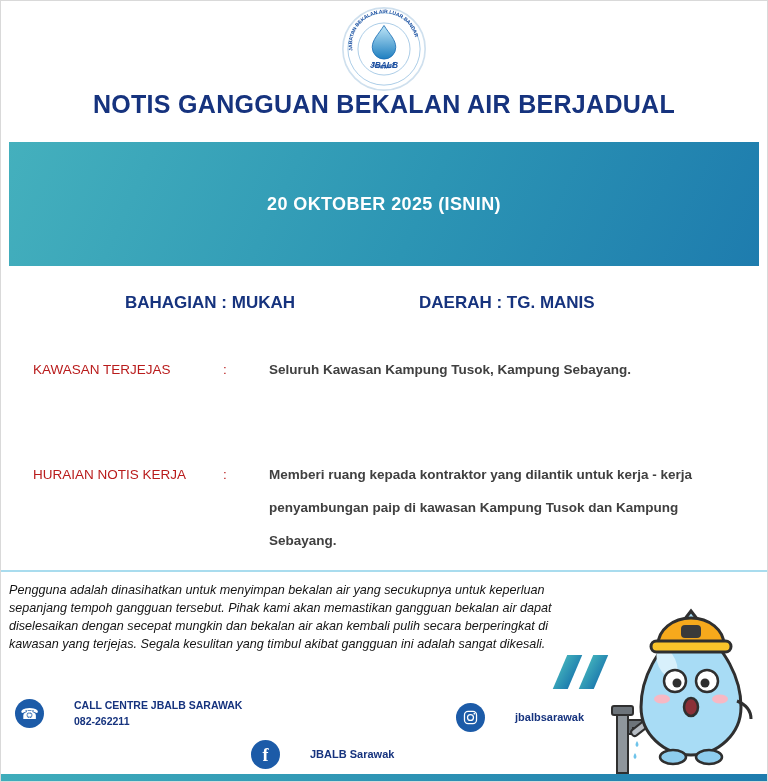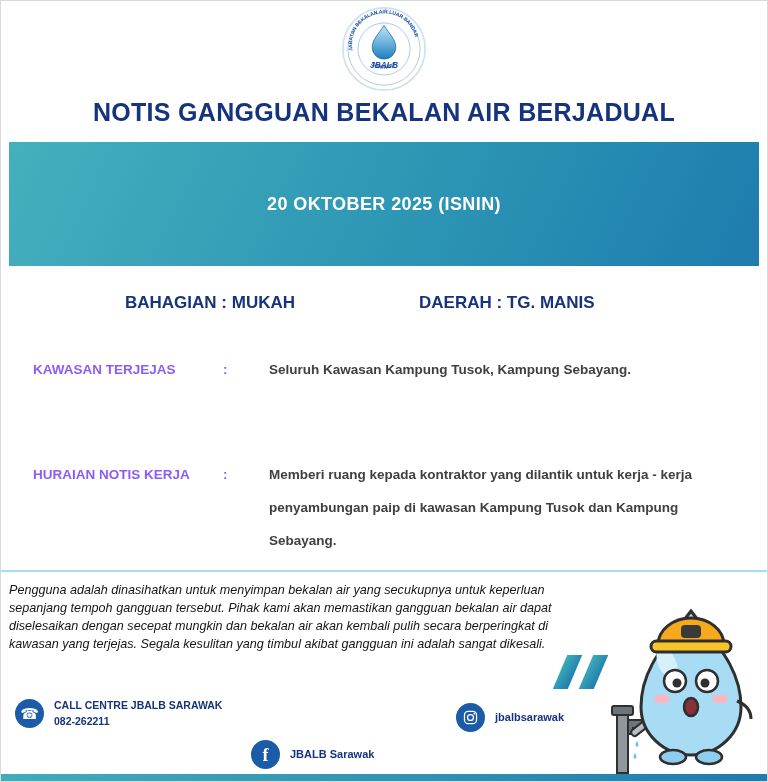--- a/index.html
+++ b/index.html
@@ -6,37 +6,37 @@
   html,body { background:#e9e9e9; }
   .page {
     position:relative; width:768px; height:782px; margin:0 auto;
     background:#ffffff; border:1px solid #d9d9d9; overflow:hidden;
     font-family:"Liberation Sans", sans-serif;
   }
   
   .logo { position:absolute; top:6px; left:50%; transform:translateX(-50%); width:84px; height:84px; }
   
   .title {
-    position:absolute; top:97px; left:0; right:0; text-align:center;
+    position:absolute; top:89px; left:0; right:0; text-align:center;
     color:#16337e; font-size:25px; font-weight:bold; letter-spacing:.3px;
   }
   
   .banner {
     position:absolute; top:141px; left:8px; right:8px; height:124px;
     background:linear-gradient(115deg,#44b0bd 0%, #2c95b4 55%, #1e7cae 100%);
     display:flex; flex-direction:column; align-items:center; justify-content:center; gap:9px;
     color:#ffffff; font-size:18px; font-weight:bold; letter-spacing:.4px;
   }
   
   .bahagian { position:absolute; top:292px; left:124px; color:#16337e; font-size:17px; font-weight:bold; }
   .daerah   { position:absolute; top:292px; left:418px; color:#16337e; font-size:17px; font-weight:bold; }
   
   .details { position:absolute; top:352px; left:32px; right:22px; }
   .detail-row { display:grid; grid-template-columns:190px 46px 1fr; margin-bottom:72px; }
-  .detail-label, .detail-colon { color:#8b5cf6; font-size:13.5px; font-weight:bold; line-height:33px; }
+  .detail-label, .detail-colon { color:#b91c1c; font-size:13.5px; font-weight:normal; line-height:33px; }
   .detail-text { color:#404040; font-size:13.5px; font-weight:bold; line-height:33px; }
   
   .divider { position:absolute; top:569px; left:0; right:0; height:2px; background:#a9dcee; }
   
   .disclaimer {
     position:absolute; top:581px; left:8px; width:578px;
     font-style:italic; font-size:12.6px; color:#151515; line-height:1.42;
   }
   
   .contact-bar { position:absolute; top:654px; left:0; height:34px; display:flex; align-items:stretch; }
@@ -51,21 +51,21 @@
   .contact-item { position:absolute; display:flex; align-items:center; gap:10px; }
   .ci-call  { top:697px; left:14px; }
   .ci-web   { top:702px; left:250px; }
   .ci-insta { top:702px; left:455px;text-align:right; }
   .ci-fb    { top:739px; left:250px; }
   .icon-circle {
     width:29px; height:29px; border-radius:50%; background:#1c5ba8;
     display:flex; align-items:center; justify-content:center; flex:0 0 auto;
     color:#fff; font-size:15px; line-height:1;
   }
-  .contact-text { color:#16337e; font-size:11px; font-weight:bold; line-height:1.5; }
+  .contact-text { color:#16337e; font-size:11px; font-weight:bold; line-height:1.5;margin-left:20px; }
   .contact-text.small { font-size:10.5px; }
   
   .mascot { position:absolute; top:584px; left:610px; width:152px; height:192px; }
   
   .bottom-strip { position:absolute; left:0; right:0; bottom:0; height:7px;
     background:linear-gradient(90deg,#3fadbb,#1e7cae); }
 </style>
 </head>
 <body>
 

